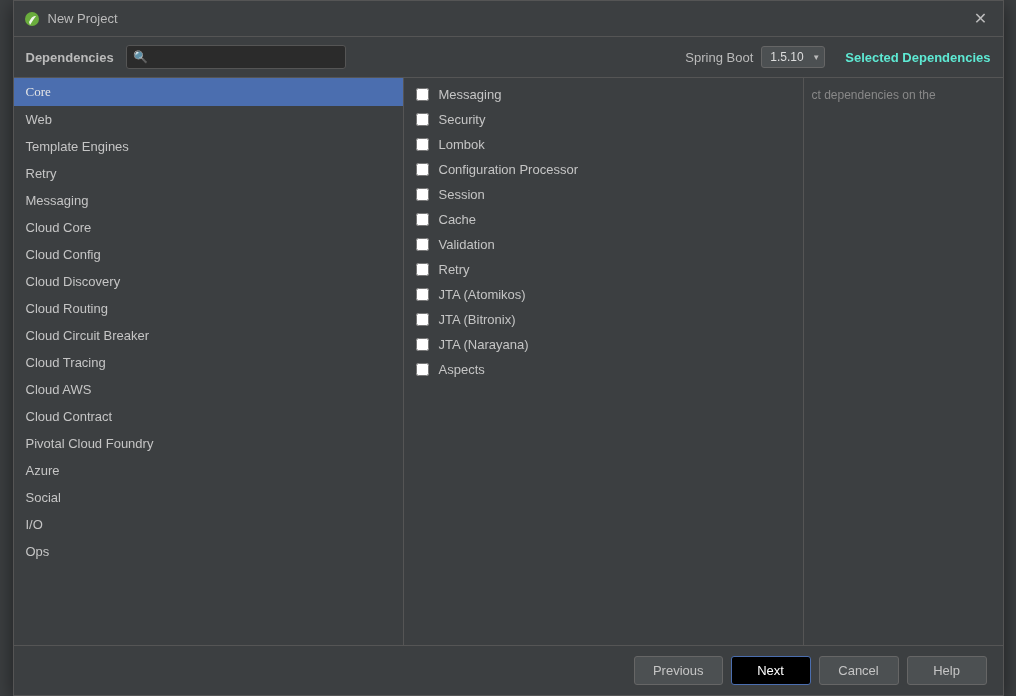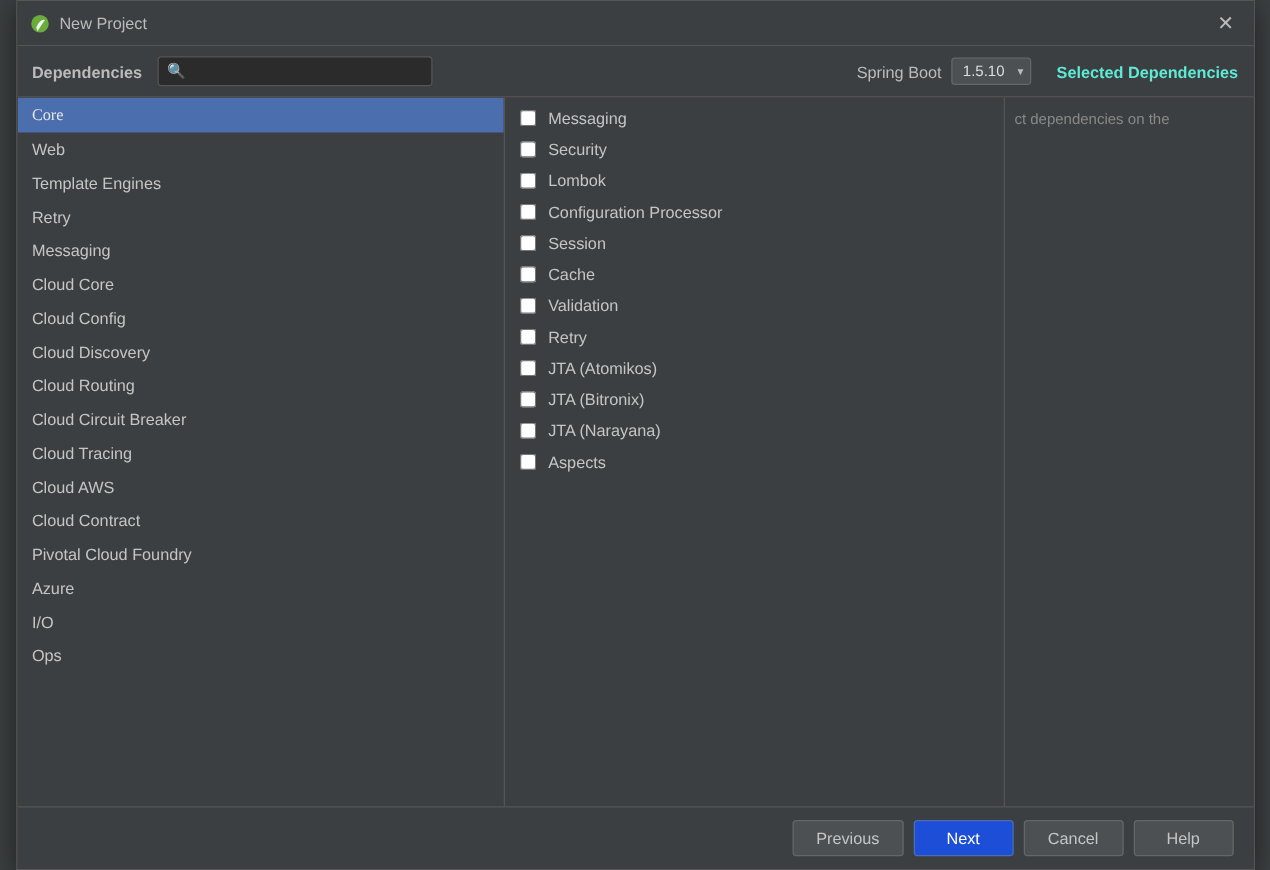--- a/index.html
+++ b/index.html
@@ -275,21 +275,21 @@
       font-size: 13px;
       cursor: pointer;
       border: 1px solid #666;
       background: #4c5052;
       color: #c5c5c5;
       min-width: 80px;
       text-align: center;
     }
 
     .footer-btn.primary {
-      background: #1d4ed8;
+      background: #000000;
       border-color: #4b6eaf;
       color: #ffffff;
     }
   </style>
 </head>
 <body>
 
 <div class="window">
 
   <div class="title-bar">
@@ -332,20 +332,21 @@
           <div class="list-item">Cloud Core</div>
           <div class="list-item">Cloud Config</div>
           <div class="list-item">Cloud Discovery</div>
           <div class="list-item">Cloud Routing</div>
           <div class="list-item">Cloud Circuit Breaker</div>
           <div class="list-item">Cloud Tracing</div>
           <div class="list-item">Cloud AWS</div>
           <div class="list-item">Cloud Contract</div>
           <div class="list-item">Pivotal Cloud Foundry</div>
           <div class="list-item">Azure</div>
+          <div class="list-item">Social</div>
           <div class="list-item">I/O</div>
           <div class="list-item">Ops</div>
         </div>
 
       <div class="middle-panel" id="middle-panel-list">
       <div class="checkbox-item">
             <input type="checkbox" style="">
             <span class="checkbox-label">Messaging</span>
           </div>
           <div class="checkbox-item">

